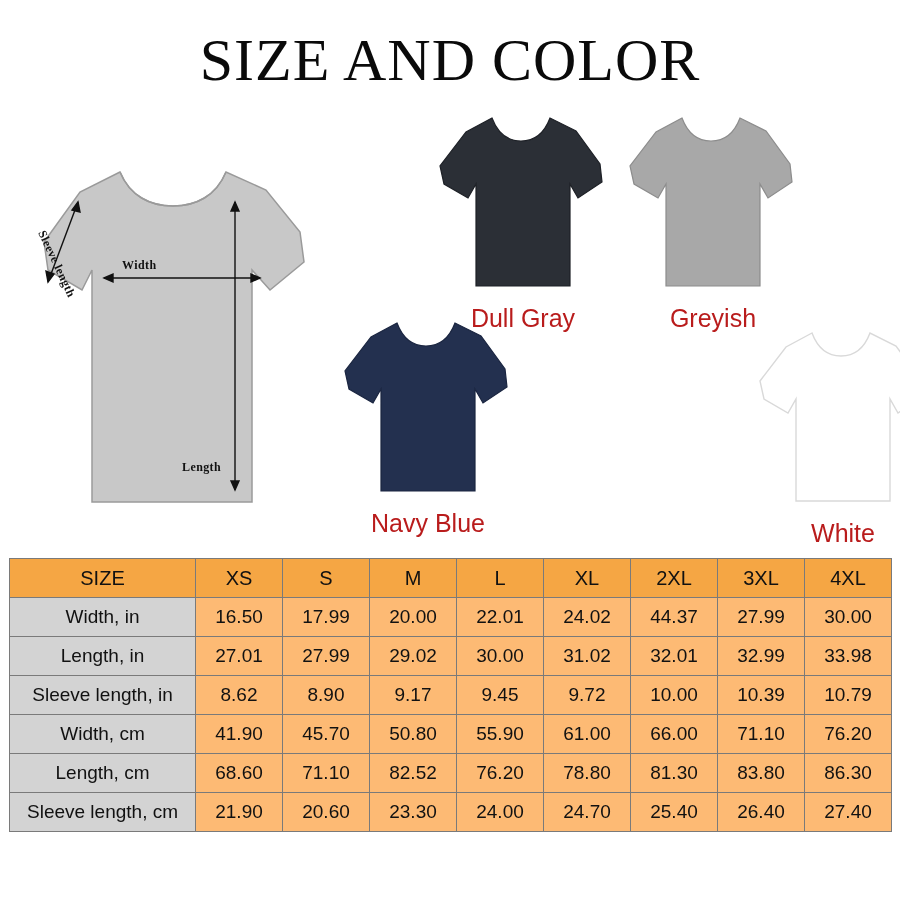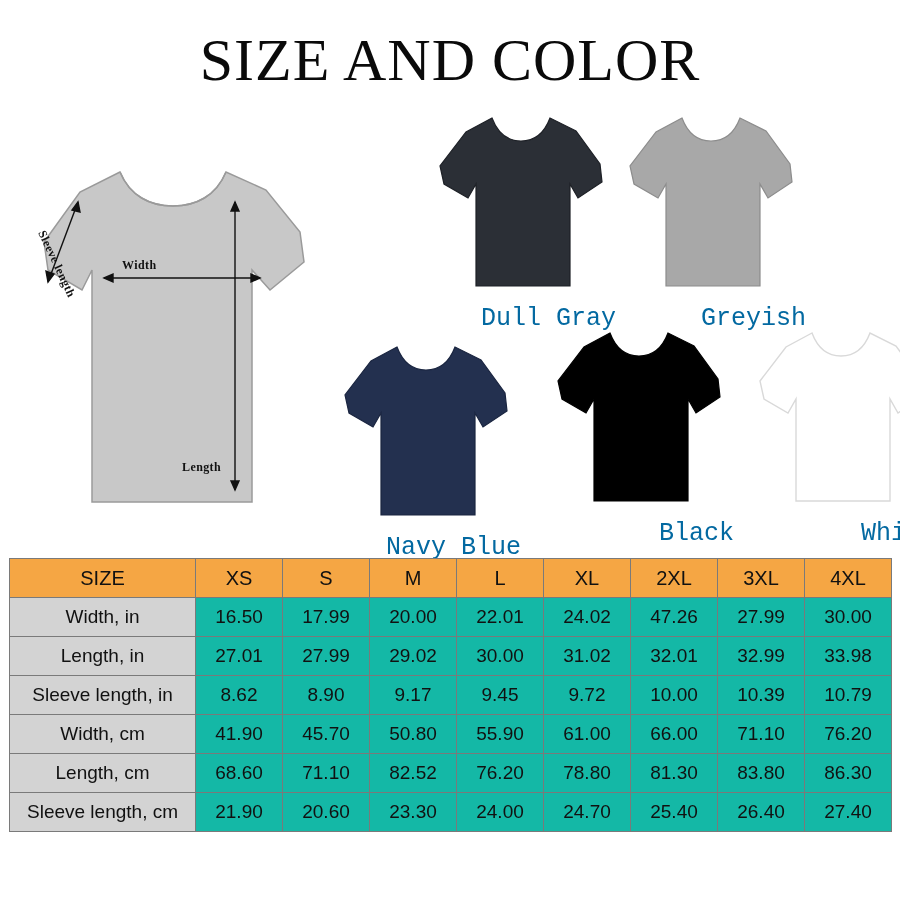--- a/index.html
+++ b/index.html
@@ -69,25 +69,24 @@
     top: 108px;
     width: 560px;
     height: 440px;
   }
   .shirt-cell {
     position: absolute;
     width: 186px;
     text-align: center;
   }
   .shirt-name {
-    font-family: Liberation Mono, monospace;
+    font-family: Liberation Sans, sans-serif;
     font-size: 25px;
-    color: #0369a1;
+    color: #b91c1c;
     margin-top: 2px;
-    text-align: right;
   }
 
   
   .table-wrap {
     position: absolute;
     left: 9px;
     top: 558px;
     width: 882px;
   }
   table {
@@ -111,21 +110,21 @@
     background: #f5a644;
     font-weight: normal;
     font-size: 20px;
   }
   tbody tr td:first-child {
     background: #d3d3d3;
     font-weight: normal;
     margin-left: 34px;
   }
   tbody td {
-    background: #14b8a6;
+    background: #fdba74;
   }
   col.first { width: 186px; }
   col.rest { width: 87px; }
 </style>
 </head>
 <body>
 
 <div class="page">
 
   <div class="title">SIZE AND COLOR</div>
@@ -167,33 +166,27 @@
       <div class="shirt-name">Dull Gray</div>
     </div>
 
     <div class="shirt-cell" style="left:290px; top:0;">
       <svg width="186" height="190" viewBox="0 0 186 190">
         <path d="M62 10 L36 24 L10 58 L14 76 L38 90 L46 76 L46 178 L140 178 L140 76 L148 90 L172 74 L170 56 L146 23 L120 10 C114 26 104 33 91 33 C78 33 68 26 62 10 Z" fill="#a8a8a8" stroke="#8c8c8c" stroke-width="1.2"></path>
       </svg>
       <div class="shirt-name">Greyish</div>
     </div>
 
-    <div class="shirt-cell" style="left:5px; top:229px;">
+    <div class="shirt-cell" style="left:5px; top:205px;">
       <svg width="186" height="190" viewBox="0 0 186 190">
         <path d="M62 10 L36 24 L10 58 L14 76 L38 90 L46 76 L46 178 L140 178 L140 76 L148 90 L172 74 L170 56 L146 23 L120 10 C114 26 104 33 91 33 C78 33 68 26 62 10 Z" fill="#23304f" stroke="#1a2540" stroke-width="1.2"></path>
       </svg>
       <div class="shirt-name">Navy Blue</div>
     </div>
 
-    <div class="shirt-cell" style="left:218px; top:215px;">
-      <svg width="186" height="190" viewBox="0 0 186 190">
-        <path d="M62 10 L36 24 L10 58 L14 76 L38 90 L46 76 L46 178 L140 178 L140 76 L148 90 L172 74 L170 56 L146 23 L120 10 C114 26 104 33 91 33 C78 33 68 26 62 10 Z" fill="#000000" stroke="#000000" stroke-width="1.2"></path>
-      </svg>
-      <div class="shirt-name">Black</div>
-    </div>
 
     <div class="shirt-cell" style="left:420px; top:215px;">
       <svg width="186" height="190" viewBox="0 0 186 190">
         <path d="M62 10 L36 24 L10 58 L14 76 L38 90 L46 76 L46 178 L140 178 L140 76 L148 90 L172 74 L170 56 L146 23 L120 10 C114 26 104 33 91 33 C78 33 68 26 62 10 Z" fill="#ffffff" stroke="#d9d9d9" stroke-width="1.4"></path>
       </svg>
       <div class="shirt-name">White</div>
     </div>
 
   </div>
 
@@ -224,21 +217,21 @@
         </tr>
       </thead>
       <tbody>
         <tr>
           <td>Width, in</td>
           <td>16.50</td>
           <td>17.99</td>
           <td>20.00</td>
           <td>22.01</td>
           <td>24.02</td>
-          <td>47.26</td>
+          <td>44.37</td>
           <td>27.99</td>
           <td>30.00</td>
         </tr>
         <tr>
           <td>Length, in</td>
           <td>27.01</td>
           <td>27.99</td>
           <td>29.02</td>
           <td>30.00</td>
           <td>31.02</td>

